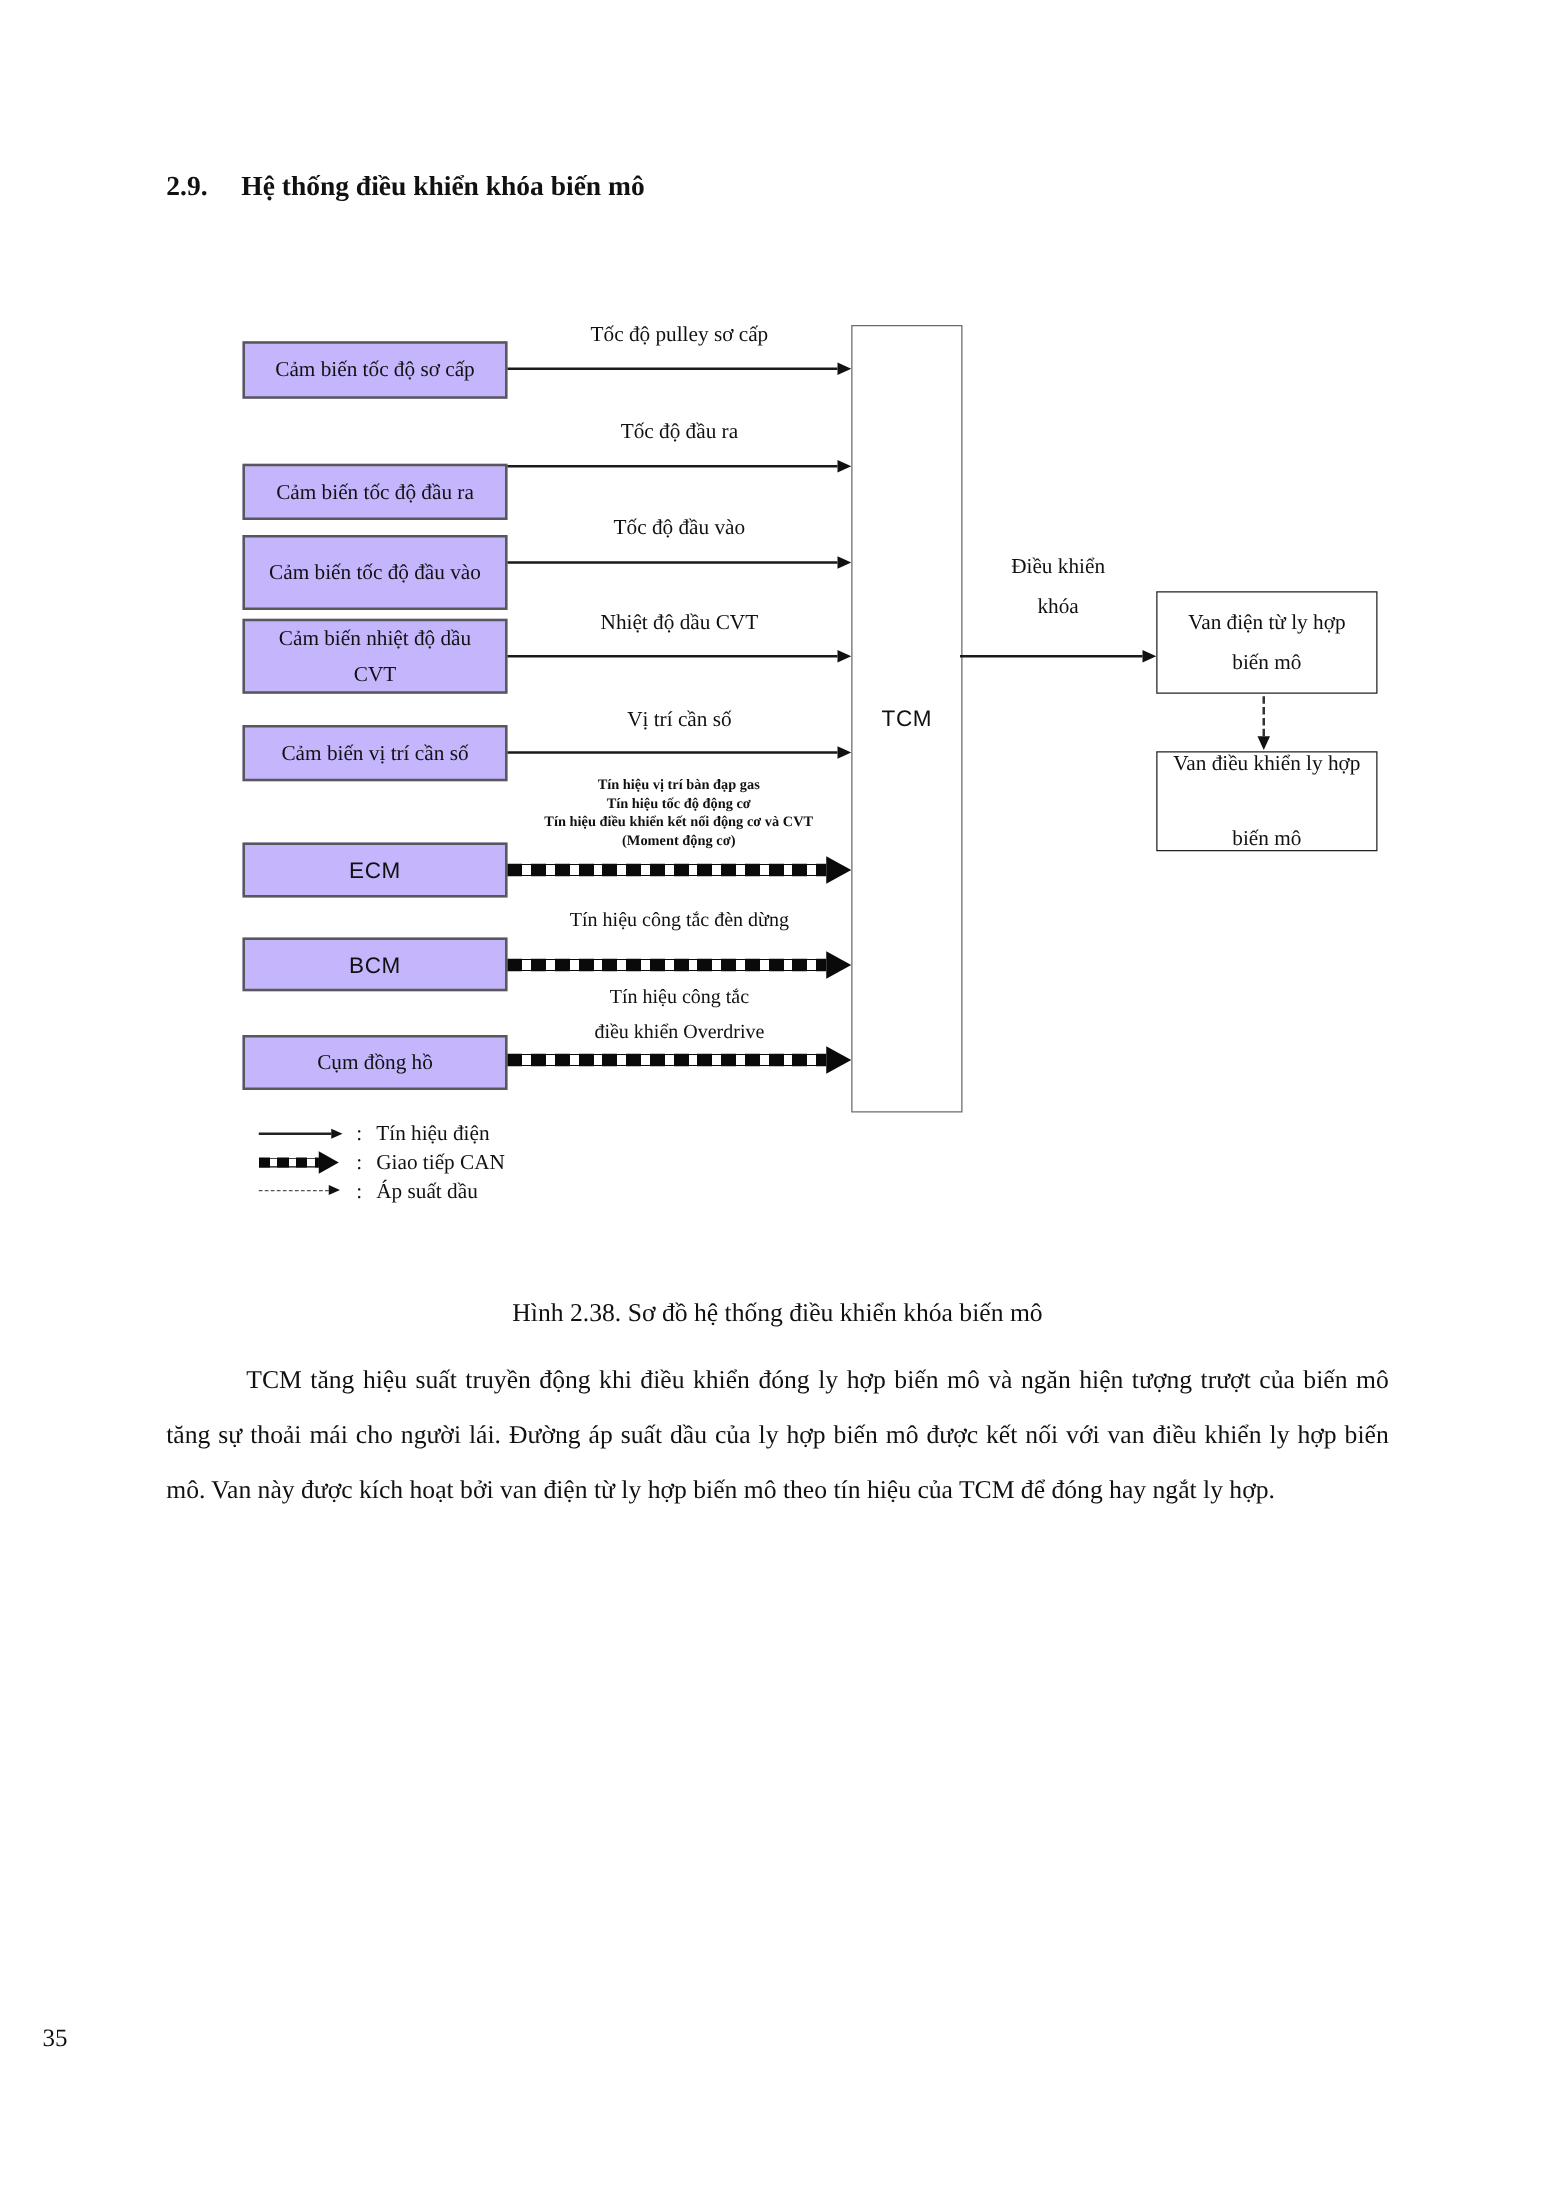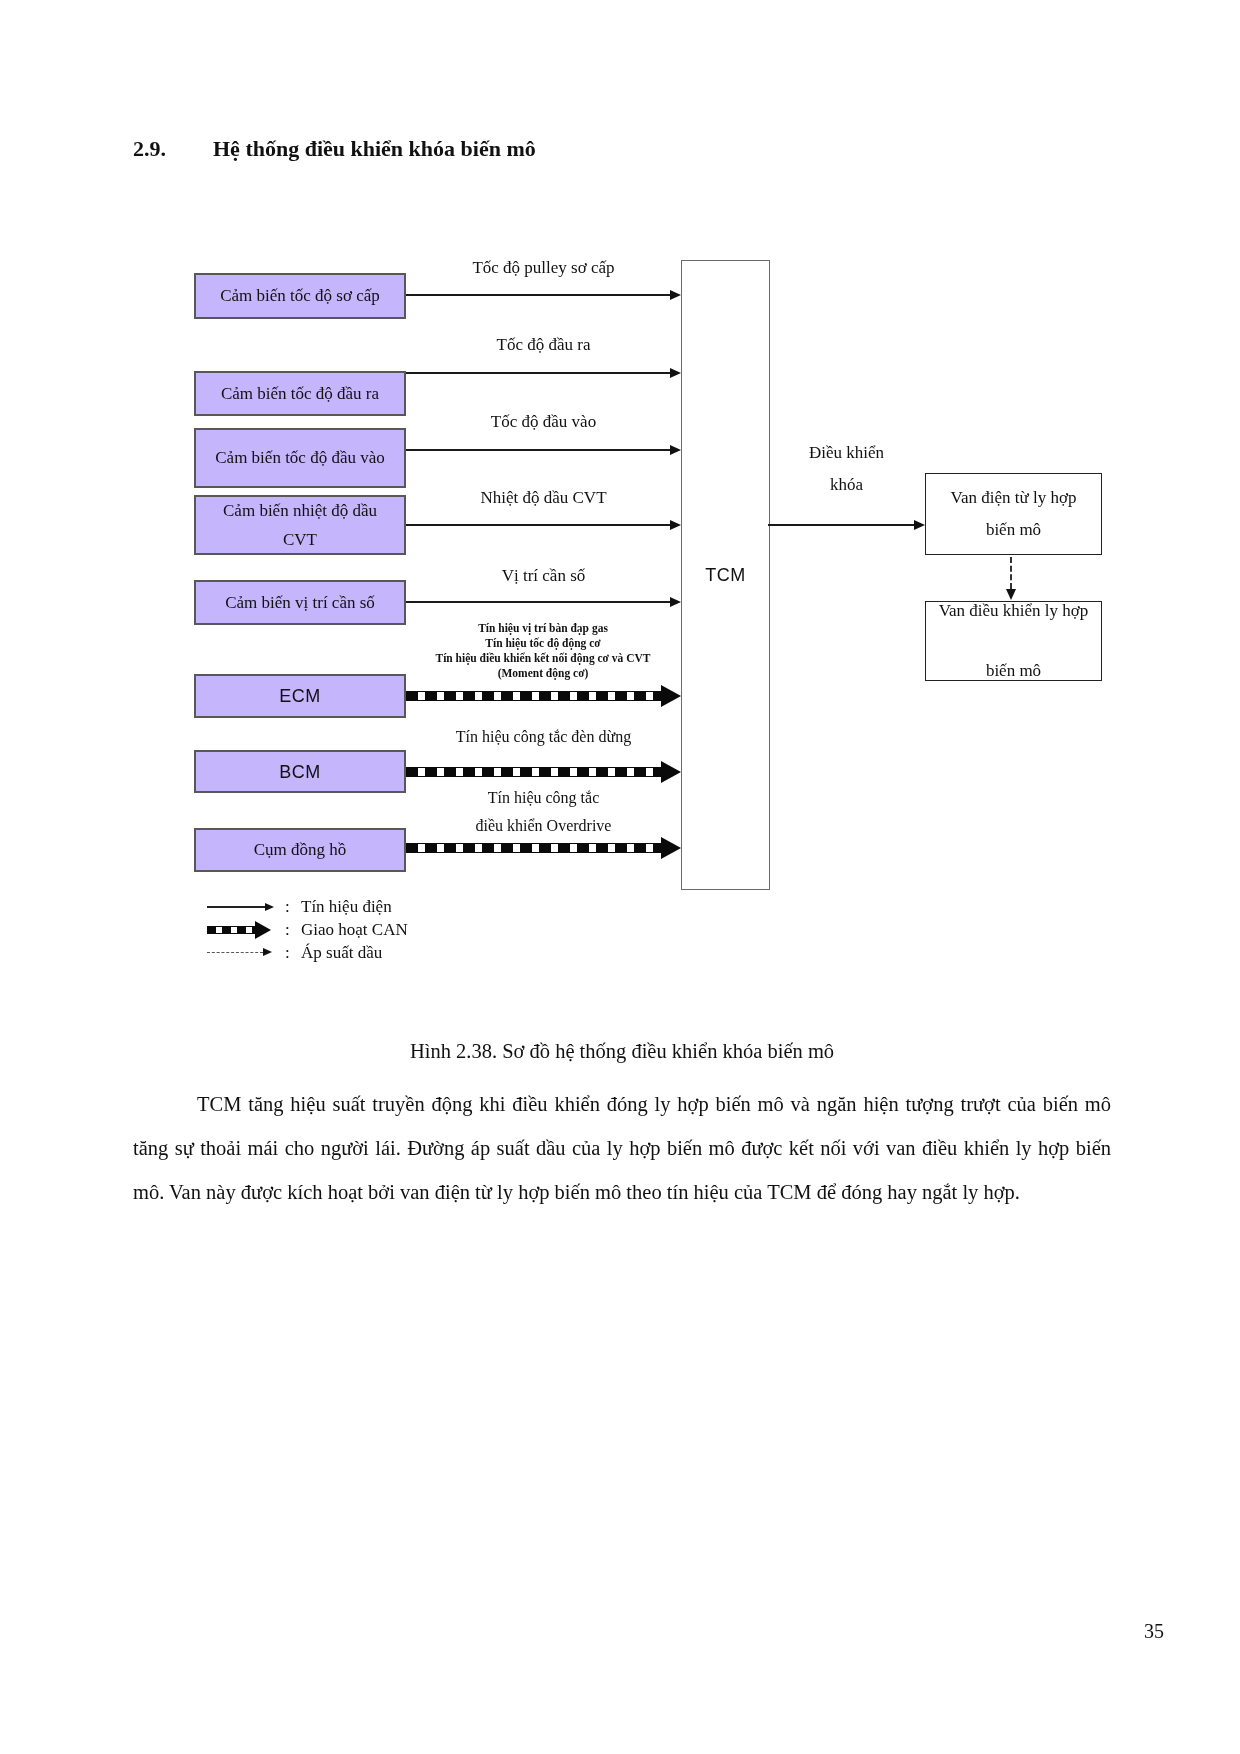--- a/index.html
+++ b/index.html
@@ -3,21 +3,21 @@
 <meta charset="utf-8">
 <style>
   html,body{margin:0;padding:0;}
   body{
     width:1240px;height:1754px;background:#ffffff;position:relative;
     font-family:"Liberation Serif", serif;color:#111;
     -webkit-font-smoothing:antialiased;
   }
 
   
-  .heading{position:absolute;left:133px;top:136px;font-size:22px;font-weight:700;display:flex;gap:20px;}
+  .heading{position:absolute;left:133px;top:136px;font-size:22px;font-weight:700;display:flex;}
   .heading .num{margin-right:27px;}
 
   
   .sbox{
     position:absolute;left:194px;width:212px;
     border:2px solid #58585a;background:#c4b5fd;
     display:flex;align-items:center;justify-content:center;text-align:center;
     font-size:17px;line-height:26px;padding:0 12px;box-sizing:border-box;
   }
   .sans{font-family:"Liberation Sans", sans-serif;font-size:18px;letter-spacing:.5px;}
@@ -79,21 +79,21 @@
   .leg-can::after{content:'';position:absolute;right:-16px;top:-5px;border-left:16px solid #0a0a0a;
     border-top:9px solid transparent;border-bottom:9px solid transparent;}
   .leg-dash{position:absolute;left:0;top:9px;width:56px;height:0;border-top:1.5px dashed #555;}
   .leg-dash::after{content:'';position:absolute;right:-9px;top:-5px;border-left:9px solid #111;
     border-top:4px solid transparent;border-bottom:4px solid transparent;}
 
   
   .caption{position:absolute;left:133px;top:1040px;width:978px;text-align:center;font-size:20.5px;}
   .bodytext{position:absolute;left:133px;top:1082px;width:978px;font-size:20.5px;line-height:44px;
     text-align:justify;text-indent:64px;}
-  .pagenum{position:absolute;left:0;top:1620px;width:1164px;text-align:right;font-size:20px;}
+  .pagenum{position:absolute;left:0;top:1620px;width:1164px;text-align:left;font-size:20px;padding-left:34px;}
 </style>
 </head>
 <body>
 
 <div class="heading">
   <span class="num">2.9.</span>
   <span>Hệ thống điều khiển khóa biến mô</span>
 </div>
 
 <div>
@@ -174,21 +174,21 @@
           <span class="leg-line"></span>
         </span>
       <span class="leg-colon">:</span>
       <span>Tín hiệu điện</span>
     </div>
     <div class="legend-row" style="top:920px;">
       <span class="leg-art">
           <span class="leg-can"></span>
         </span>
       <span class="leg-colon">:</span>
-      <span>Giao hoạt CAN</span>
+      <span>Giao tiếp CAN</span>
     </div>
     <div class="legend-row" style="top:943px;">
       <span class="leg-art">
           <span class="leg-dash"></span>
         </span>
       <span class="leg-colon">:</span>
       <span>Áp suất dầu</span>
     </div>
   </div>
 

